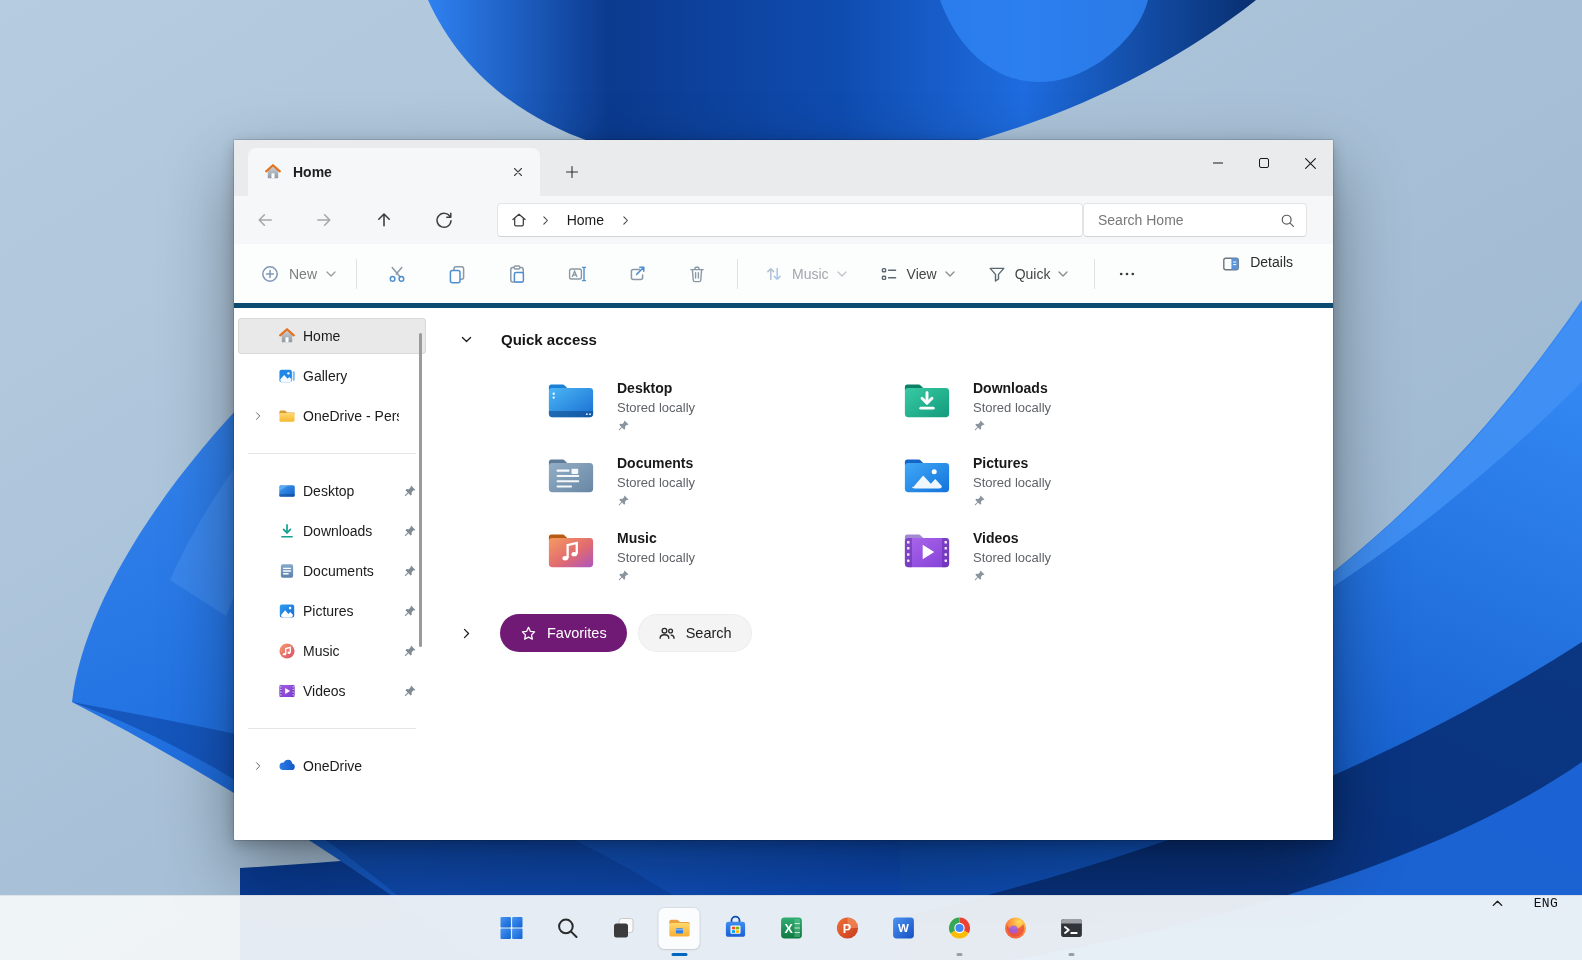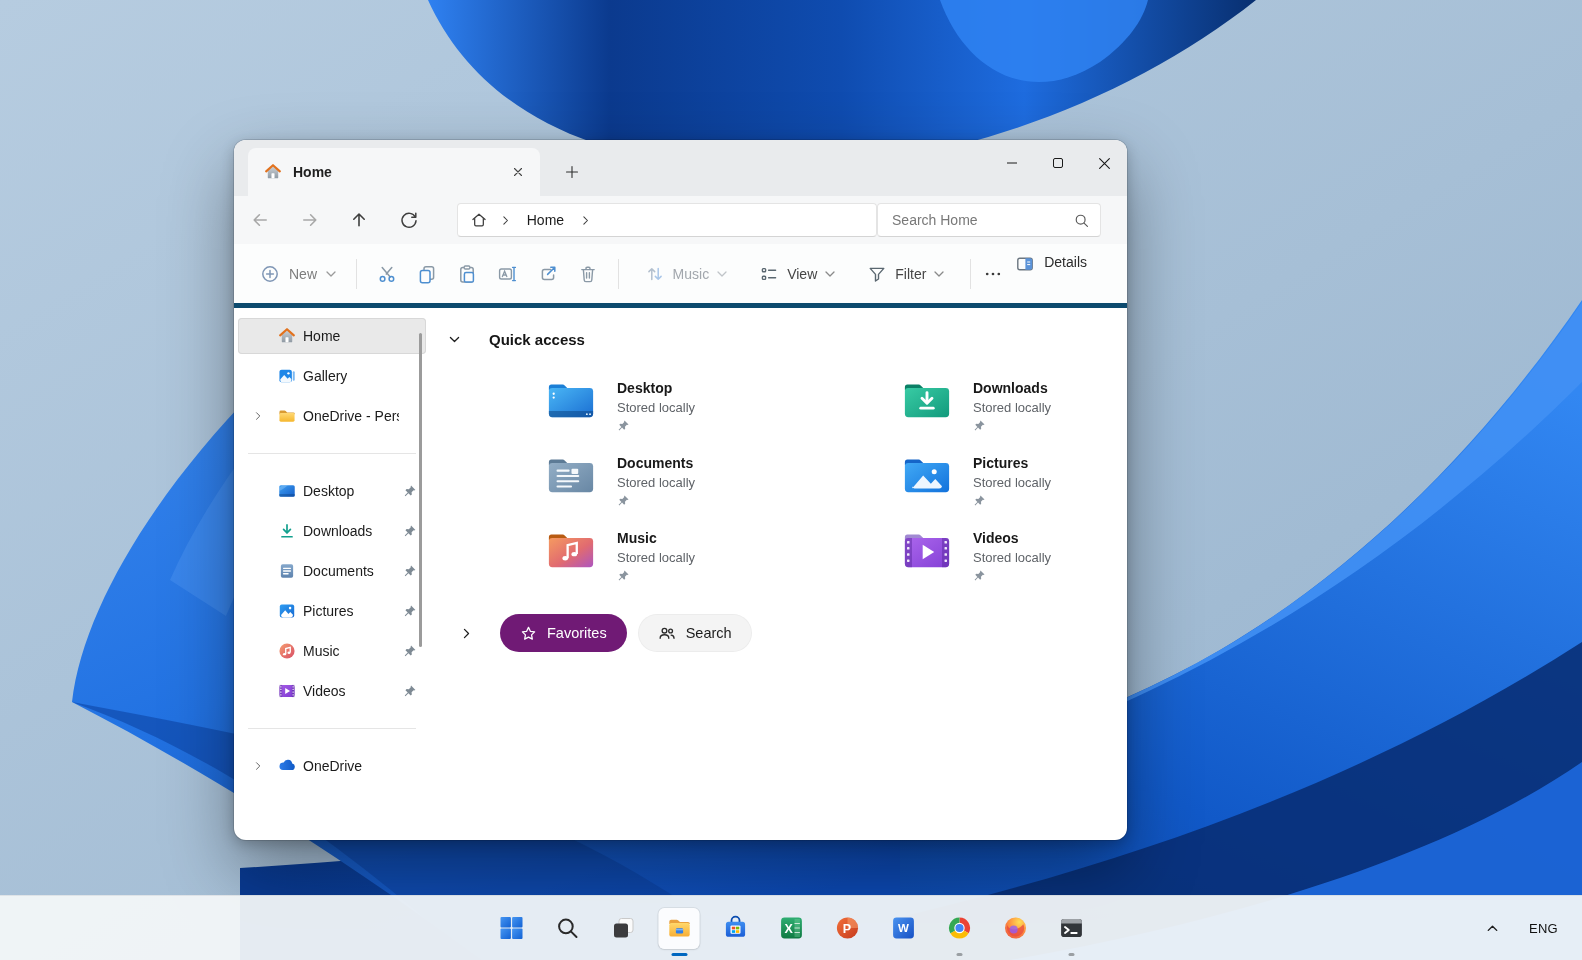--- a/index.html
+++ b/index.html
@@ -2,22 +2,22 @@
 <html><head>
 <meta charset="utf-8">
 <style>
   * { margin:0; padding:0; box-sizing:border-box; }
   html,body { width:1582px; height:960px; overflow:hidden; }
   body { font-family:"Liberation Sans", sans-serif; }
   .stage { position:relative; width:1582px; height:960px; overflow:hidden; background:#a9c2d9; }
   .wallpaper { position:absolute; inset:0; width:100%; height:100%; display:block; }
 
   
-  .win { position:absolute; left:234px; top:140px; width:893px; height:700px;
-         border-radius:12px; background:#fff; overflow:hidden;
+  .win { position:absolute; left:234px; top:140px; width:1099px; height:700px;
+         border-radius:1px; background:#fff; overflow:hidden;
          box-shadow:0 30px 70px rgba(0,0,0,.38), 0 4px 14px rgba(0,0,0,.22), 0 0 0 1px rgba(0,0,0,.12); }
 
   .tabbar { position:relative; height:56px; background:#e9ebed; }
   .tab { position:absolute; left:14px; top:8px; width:292px; height:48px; background:#f6f7f8;
          border-radius:8px 8px 0 0; display:flex; align-items:center; padding:0 8px 0 16px; }
   .tab-title { margin-left:11px; font-size:14px; font-weight:700; color:#1f1f1f; }
   .tab-close { margin-left:auto; width:28px; height:28px; border:none; background:transparent; border-radius:4px;
                display:flex; align-items:center; justify-content:center; cursor:default; }
   .newtab { position:absolute; left:322px; top:16px; width:32px; height:32px; border:none; background:transparent;
             border-radius:4px; display:flex; align-items:center; justify-content:center; }
@@ -60,21 +60,21 @@
   .sb-item.selected { background:#e9e9e9; box-shadow:inset 0 0 0 1px #d8d8d8; }
   .sb-chev { width:16px; height:16px; display:flex; align-items:center; justify-content:center; flex:none; }
   .sb-ic { width:18px; height:18px; margin-left:12px; margin-right:7px; flex:none; display:flex; }
   .sb-label { white-space:nowrap; overflow:hidden; max-width:96px; }
   .sb-pin { position:absolute; right:9px; top:11px; width:14px; height:14px; }
   .sb-sep { height:1px; background:#e5e5e5; margin:19px 14px; }
   .sb-scroll { position:absolute; right:8px; top:25px; width:3px; height:314px; background:#9b9b9b; border-radius:3px; }
 
   
   .content { position:relative; flex:1; }
-  .qa-header { position:absolute; left:16px; top:23px; display:flex; align-items:center; }
+  .qa-header { position:absolute; left:28px; top:23px; display:flex; align-items:center; }
   .qa-chev { width:17px; height:17px; display:flex; }
   .qa-title { margin-left:26px; font-size:15px; font-weight:700; color:#161616; }
   .qa-grid { position:absolute; left:116px; top:70px; display:grid; grid-template-columns:356px 356px; grid-auto-rows:75px; }
   .tile { display:flex; gap:21px; cursor:default; }
   .tile-ic { width:50px; height:44px; flex:none; }
   .tile-name { font-size:14px; font-weight:700; color:#191919; line-height:19px; padding-top:1px; }
   .tile-detail { font-size:13px; color:#5f6368; line-height:19px; }
   .tile-pin { margin-top:2px; width:13px; height:13px; }
   .pills-row { position:absolute; left:28px; top:306px; display:flex; align-items:center; }
   .pill { height:38px; border-radius:19px; display:flex; align-items:center; gap:10px; padding:0 20px;
@@ -92,21 +92,21 @@
              background:rgba(243,246,248,.94); border-top:1px solid rgba(120,130,140,.14); }
   .tb-center { position:absolute; left:50%; transform:translateX(-50%); top:0; height:100%;
                display:flex; align-items:center; gap:15px; }
   .task-btn { position:relative; width:41px; height:41px; border:none; background:transparent; border-radius:6px;
               display:flex; align-items:center; justify-content:center; }
   .task-btn.active { background:rgba(255,255,255,.85); box-shadow:0 0 0 1px rgba(0,0,0,.06), 0 1px 2px rgba(0,0,0,.08); }
   .task-btn svg { width:26px; height:26px; }
   .ind { position:absolute; bottom:-7px; left:50%; transform:translateX(-50%); height:3px; border-radius:2px; }
   .ind.focus { width:16px; background:#0067c0; }
   .ind.run { width:6px; background:#9a9fa3; }
-  .tray { position:absolute; right:0; top:0; height:100%; display:flex; align-items:center; gap:29px; padding-right:24px; }
+  .tray { position:absolute; right:0; top:0; height:100%; display:flex; gap:29px; padding-right:24px;font-family:Liberation Mono, monospace; }
   .tray-lang { font-size:13px; color:#111; letter-spacing:.3px; }
 </style>
 </head>
 <body>
 
 <div class="stage">
 
   <svg class="wallpaper" viewBox="0 0 1582 960" preserveAspectRatio="none">
     <defs>
       <linearGradient id="wpbg" x1="0" y1="0" x2="1" y2="1">
@@ -332,21 +332,21 @@
         <span class="chev" style="display:flex">
           <svg width="10" height="6" viewBox="0 0 10 6" fill="none" stroke="currentColor" stroke-width="1.3" stroke-linecap="round" stroke-linejoin="round">
               <path d="M1 1l4 4 4-4"></path>
             </svg>
         </span>
       </button>
       <button class="tb-drop">
         <svg width="20" height="20" viewBox="0 0 20 20" fill="none" stroke="#5a6770" stroke-width="1.4" stroke-linejoin="round">
             <path d="M3.2 4.4h13.6l-5.3 6v4.6l-3 2v-6.6z"></path>
           </svg>
-        <span>Filter</span>
+        <span>Quick</span>
         <span class="chev" style="display:flex">
           <svg width="10" height="6" viewBox="0 0 10 6" fill="none" stroke="currentColor" stroke-width="1.3" stroke-linecap="round" stroke-linejoin="round">
               <path d="M1 1l4 4 4-4"></path>
             </svg>
         </span>
       </button>
       <span class="tb-sep"></span>
       <button class="tb-ico" style="margin:0 2px">
         <svg width="20" height="20" viewBox="0 0 20 20" fill="#3a3a3a">
             <circle cx="4.2" cy="10" r="1.35"></circle>

